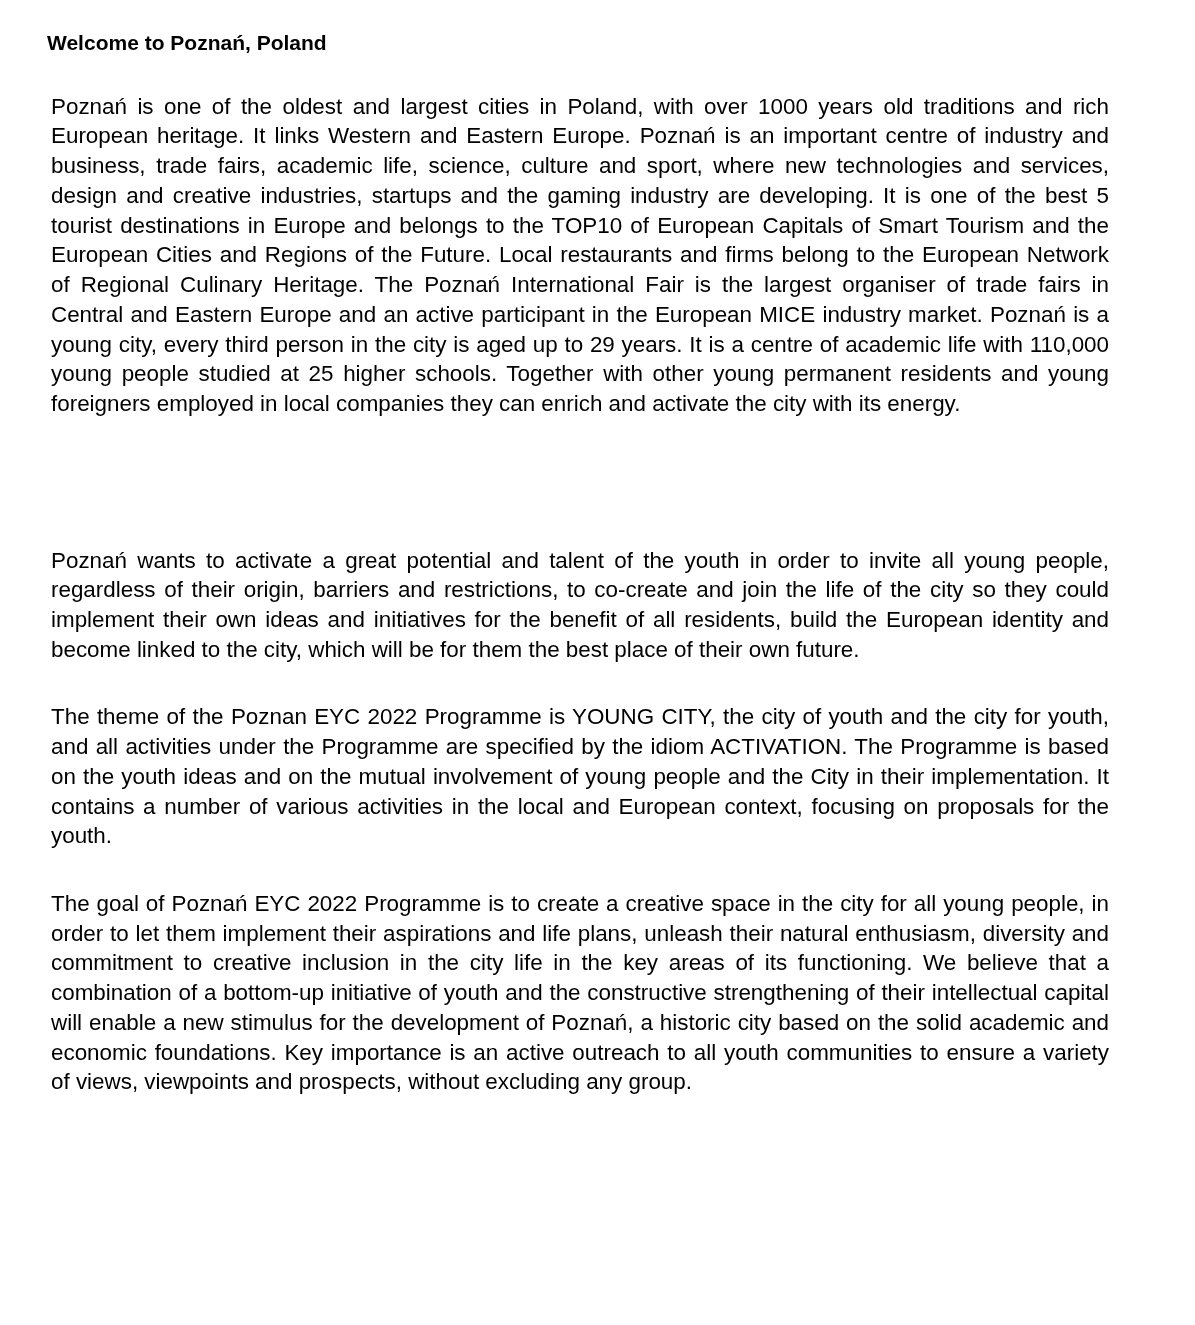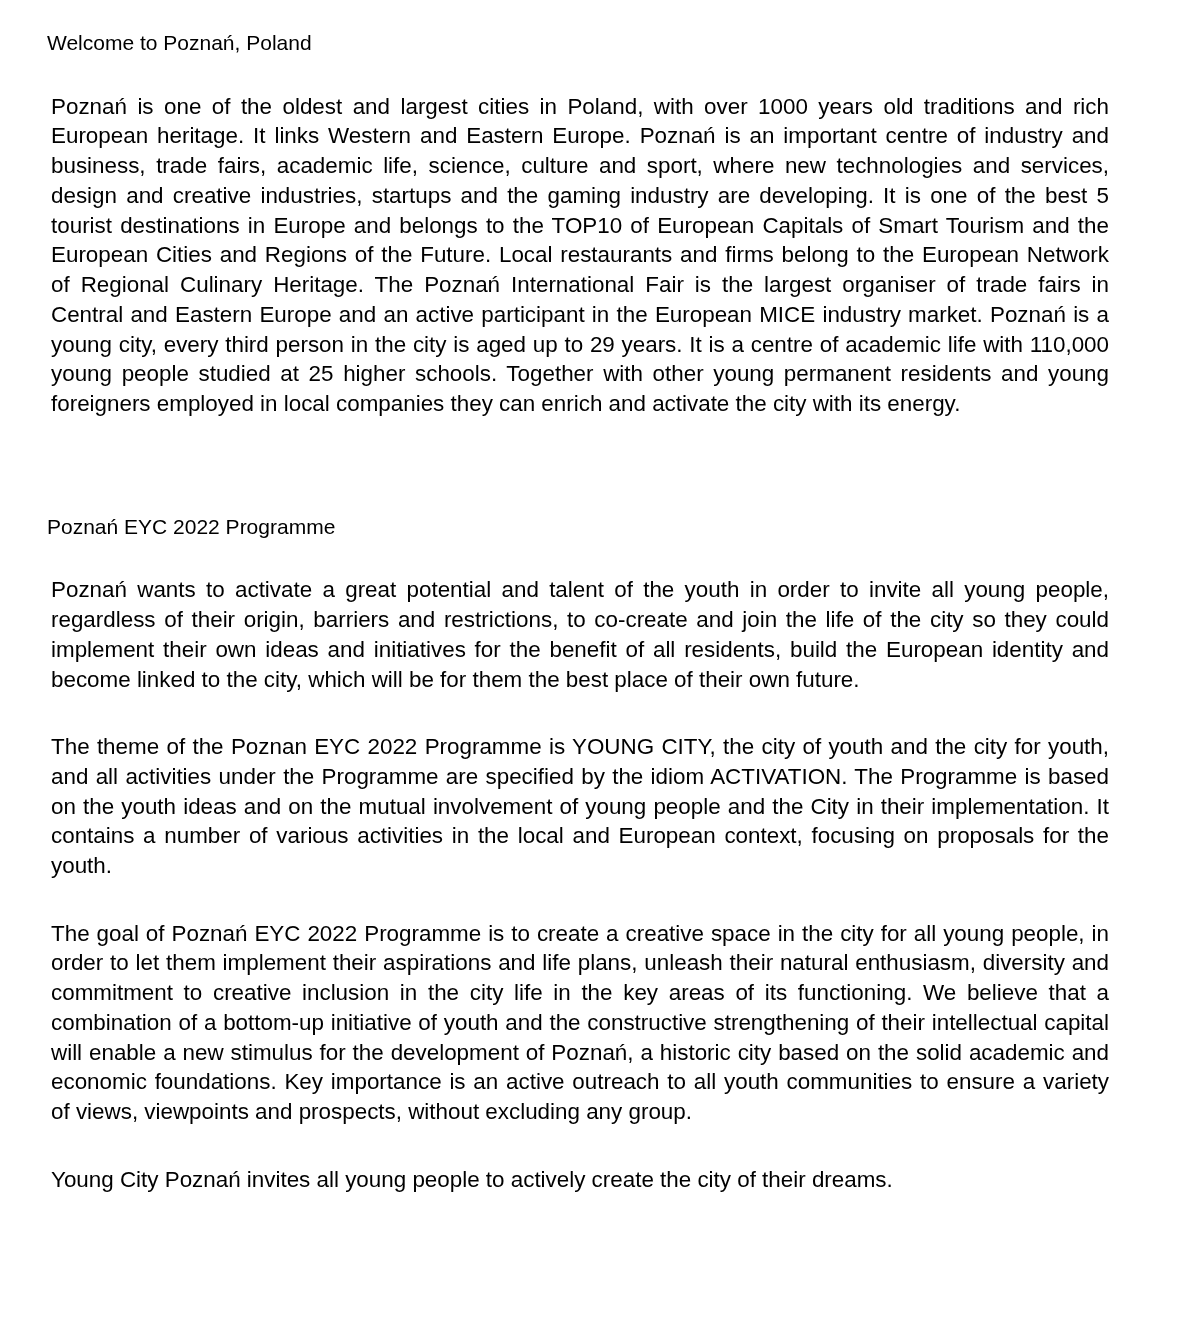--- a/index.html
+++ b/index.html
@@ -2,36 +2,34 @@
 <html><head>
   <meta charset="utf-8">
   <style>
     html, body { margin: 0; padding: 0; background: #ffffff; }
     body { width: 1195px; height: 1325px; overflow: hidden; position: relative; }
     .page {
       position: absolute; left: 47px; top: 28px; width: 1066px;
       font-family: "Liberation Sans", sans-serif; color: #000;
       font-size: 22.4px; line-height: 29.75px;
     }
-    h2 { font-size: 21px; font-weight: normal; margin: 0; line-height: 29.75px; }
+    h2 { font-size: 21px; font-weight: bold; margin: 0; line-height: 29.75px; }
     p { margin: 4px; text-align: justify; }
     .gap1 { height: 29.75px; }
     .gap-lg { height: 89px; }
     .last { text-align: left; }
   </style>
 </head>
 <body>
 
 <div class="page">
   <h2>Welcome to Poznań, Poland</h2>
   <div class="gap1"></div>
   <p>Poznań is one of the oldest and largest cities in Poland, with over 1000 years old traditions and rich European heritage. It links Western and Eastern Europe. Poznań is an important centre of industry and business, trade fairs, academic life, science, culture and sport, where new technologies and services, design and creative industries, startups and the gaming industry are developing. It is one of the best 5 tourist destinations in Europe and belongs to the TOP10 of European Capitals of Smart Tourism and the European Cities and Regions of the Future. Local restaurants and firms belong to the European Network of Regional Culinary Heritage. The Poznań International Fair is the largest organiser of trade fairs in Central and Eastern Europe and an active participant in the European MICE industry market. Poznań is a young city, every third person in the city is aged up to 29 years.  It is a centre of academic life with 110,000 young people studied at 25 higher schools. Together with other young permanent residents and young foreigners employed in local companies they can enrich and activate the city with its energy.</p>
   <div class="gap-lg"></div>
-  <h2>Poznań EYC 2022 Programme</h2>
   <div class="gap1"></div>
   <p>Poznań wants to activate a great potential and talent of the youth in order to invite all young people, regardless of their origin, barriers and restrictions, to co-create and join the life of the city so they could implement their own ideas and initiatives for the benefit of all residents, build the European identity and become linked to the city, which will be for them the best place of their own future.</p>
   <div class="gap1"></div>
   <p>The theme of the Poznan EYC 2022 Programme is YOUNG CITY, the city of youth and the city for youth, and all activities under the Programme are specified by the idiom ACTIVATION. The Programme is based on the youth ideas and on the mutual involvement of young people and the City in their implementation. It contains a number of various activities in the local and European context, focusing on proposals for the youth.</p>
   <div class="gap1"></div>
   <p>The goal of Poznań EYC 2022 Programme is to create a creative space in the city for all young people, in order to let them implement their aspirations and life plans, unleash their natural enthusiasm, diversity and commitment to creative inclusion in the city life in the key areas of its functioning. We believe that a combination of a bottom-up initiative of youth and the constructive strengthening of their intellectual capital will enable a new stimulus for the development of Poznań, a historic city based on the solid academic and economic foundations. Key importance is an active outreach to all youth communities to ensure a variety of views, viewpoints and prospects, without excluding any group.</p>
   <div class="gap1"></div>
-  <p class="last">Young City Poznań invites all young people to actively create the city of their dreams.</p>
 </div>
 
 </body></html>

